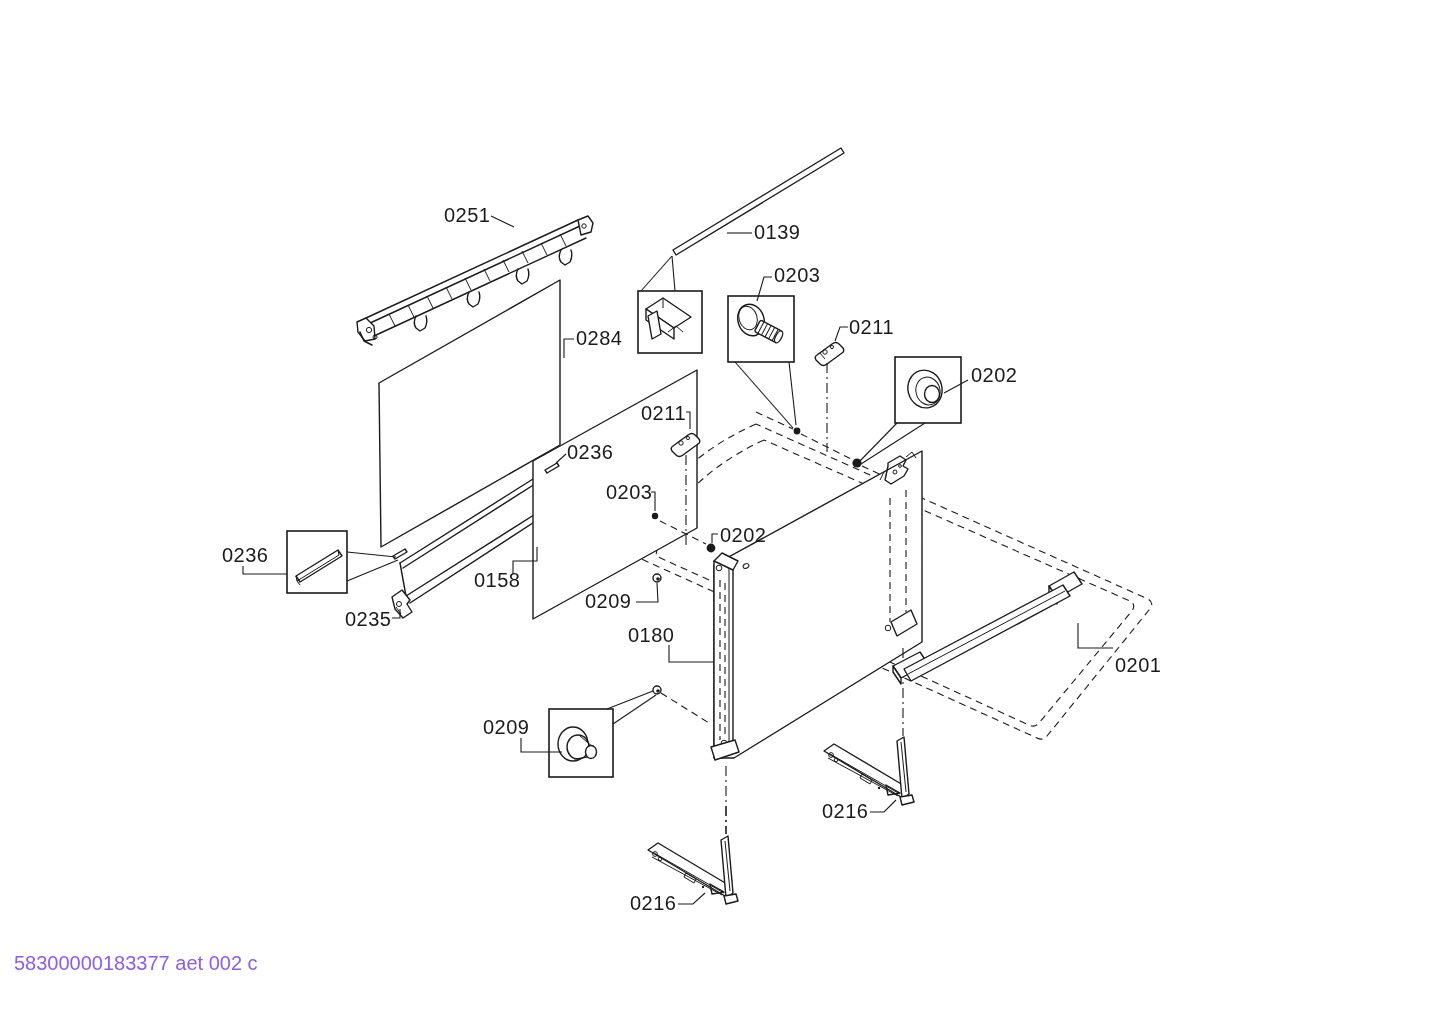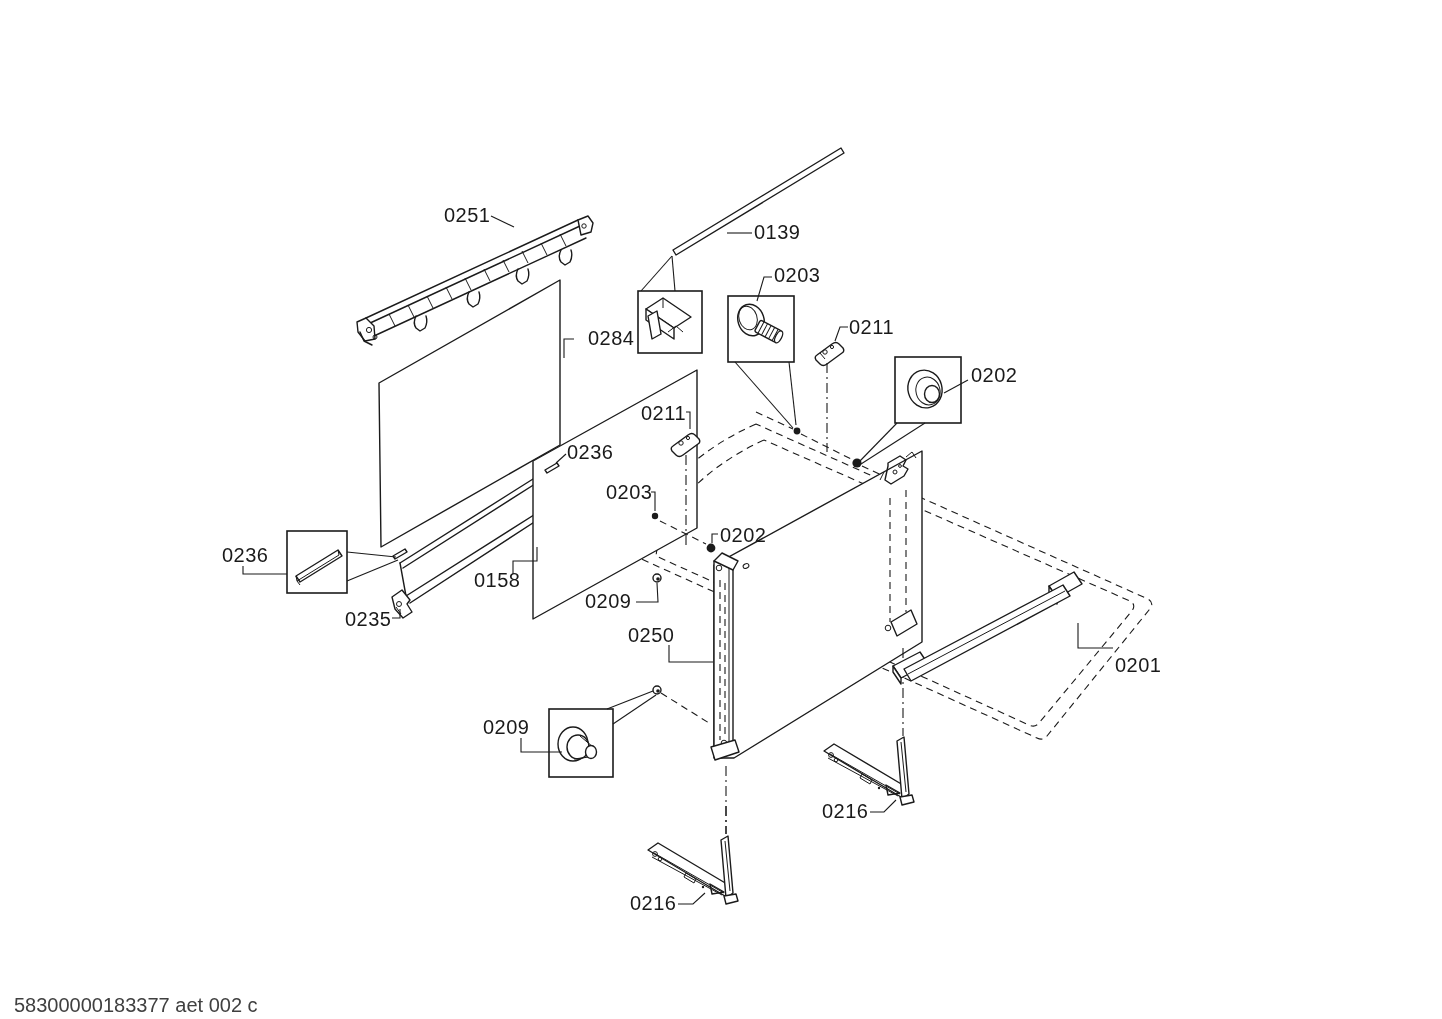--- a/index.html
+++ b/index.html
@@ -1,21 +1,21 @@
 <!DOCTYPE html>
 <html><head>
 <meta charset="utf-8">
 <style>
   html,body{margin:0;padding:0;background:#ffffff;}
   .stage{position:relative;width:1416px;height:1019px;background:#ffffff;overflow:hidden;
          font-family:"Liberation Sans",sans-serif;}
   .stage svg{position:absolute;left:0;top:0;}
   .part-label{position:absolute;font-size:20px;line-height:19px;color:#1a1a1a;white-space:nowrap;
               letter-spacing:0.5px;}
-  .footer-code{position:absolute;font-size:20px;color:#404040;white-space:nowrap;margin-top:42px;}
+  .footer-code{position:absolute;font-size:20px;color:#8b5cf6;white-space:nowrap;}
   
   .s{stroke:#1b1b1b;fill:none;stroke-width:1.4;stroke-linecap:round;stroke-linejoin:round;}
   .sf{stroke:#1b1b1b;fill:#ffffff;stroke-width:1.4;stroke-linejoin:round;}
   .thin{stroke:#1b1b1b;fill:none;stroke-width:1;}
   .ldr{stroke:#1b1b1b;fill:none;stroke-width:1.1;}
   .box{stroke:#1b1b1b;fill:#ffffff;stroke-width:1.6;}
   .dash{stroke:#1b1b1b;fill:none;stroke-width:1.1;stroke-dasharray:7,5;}
   .dashdot{stroke:#1b1b1b;fill:none;stroke-width:1.1;stroke-dasharray:10,4,2,4;}
   .dot{fill:#1b1b1b;stroke:none;}
 </style>
@@ -249,30 +249,30 @@
     <line class="ldr" x1="347" y1="581" x2="398" y2="560"></line>
   </g>
 
 </svg>
 
   <div class="part-label" style="left:444px;top:206px">0251</div>
   <div class="part-label" style="left:754px;top:223px">0139</div>
   <div class="part-label" style="left:774px;top:266px">0203</div>
   <div class="part-label" style="left:849px;top:318px">0211</div>
   <div class="part-label" style="left:971px;top:366px">0202</div>
-  <div class="part-label" style="left:588px;top:329px">0284</div>
+  <div class="part-label" style="left:576px;top:329px">0284</div>
   <div class="part-label" style="left:641px;top:404px">0211</div>
   <div class="part-label" style="left:567px;top:443px">0236</div>
   <div class="part-label" style="left:606px;top:483px">0203</div>
   <div class="part-label" style="left:720px;top:526px">0202</div>
   <div class="part-label" style="left:222px;top:546px">0236</div>
   <div class="part-label" style="left:474px;top:571px">0158</div>
   <div class="part-label" style="left:345px;top:610px">0235</div>
   <div class="part-label" style="left:585px;top:592px">0209</div>
-  <div class="part-label" style="left:628px;top:626px">0250</div>
+  <div class="part-label" style="left:628px;top:626px">0180</div>
   <div class="part-label" style="left:1115px;top:656px">0201</div>
   <div class="part-label" style="left:483px;top:718px">0209</div>
   <div class="part-label" style="left:822px;top:802px">0216</div>
   <div class="part-label" style="left:630px;top:894px">0216</div>
 
   <div class="footer-code" style="left:14px;top:952px">58300000183377 aet 002 c</div>
 
 </div>
 
 </body></html>

